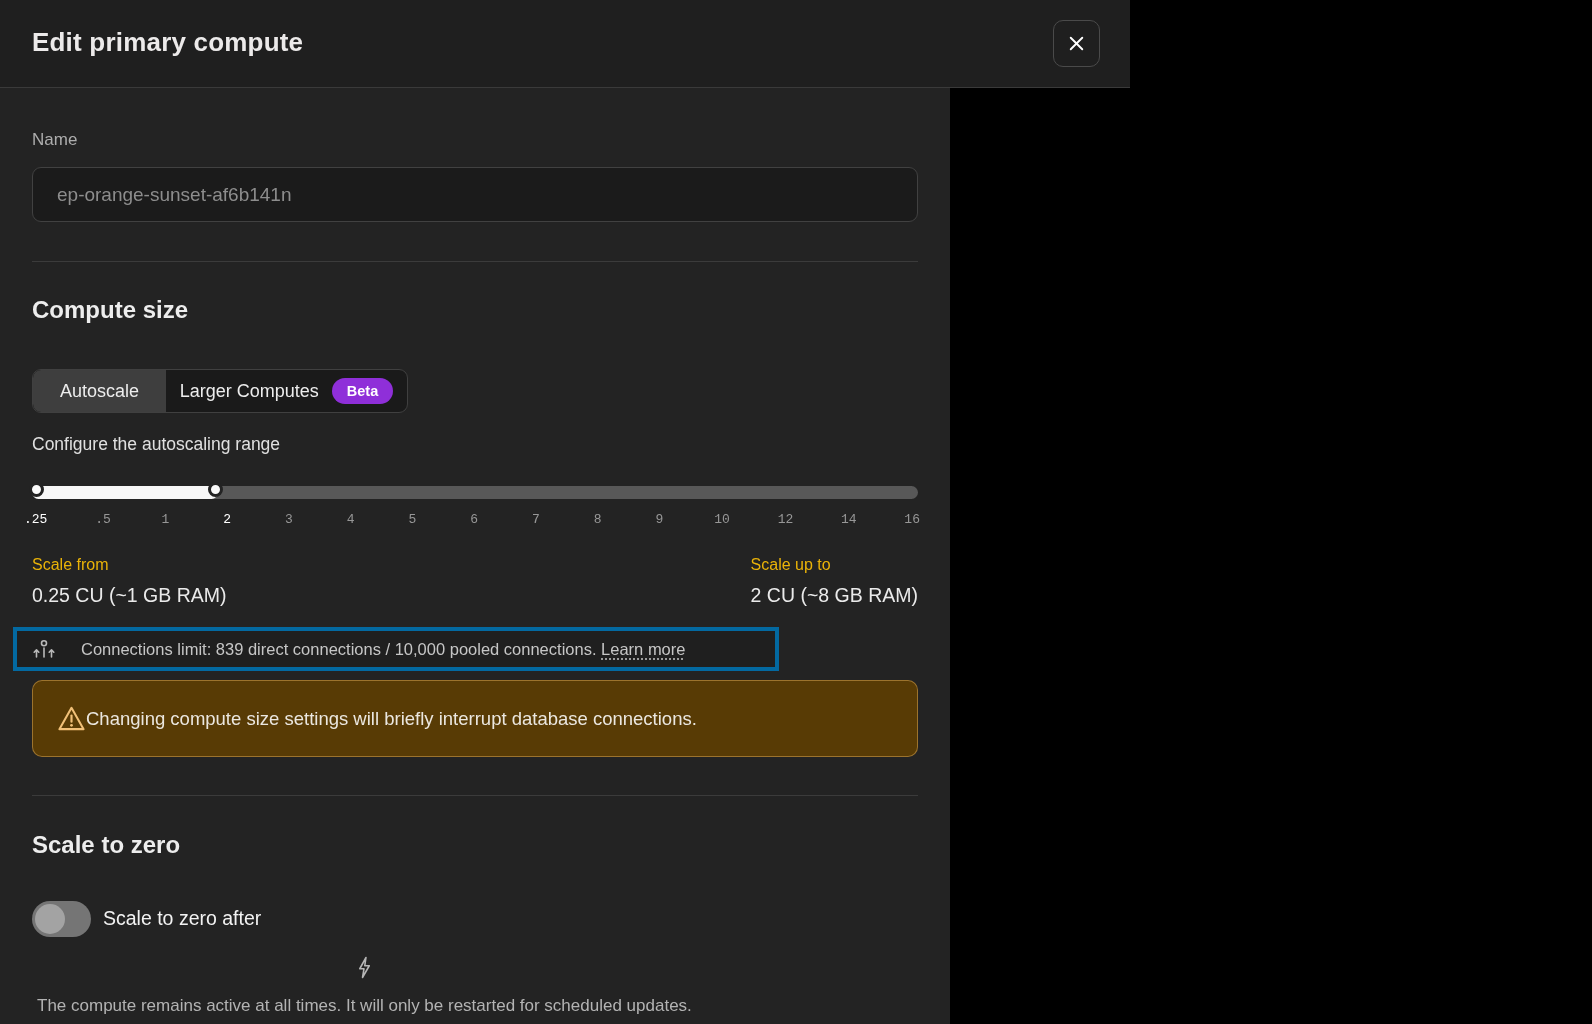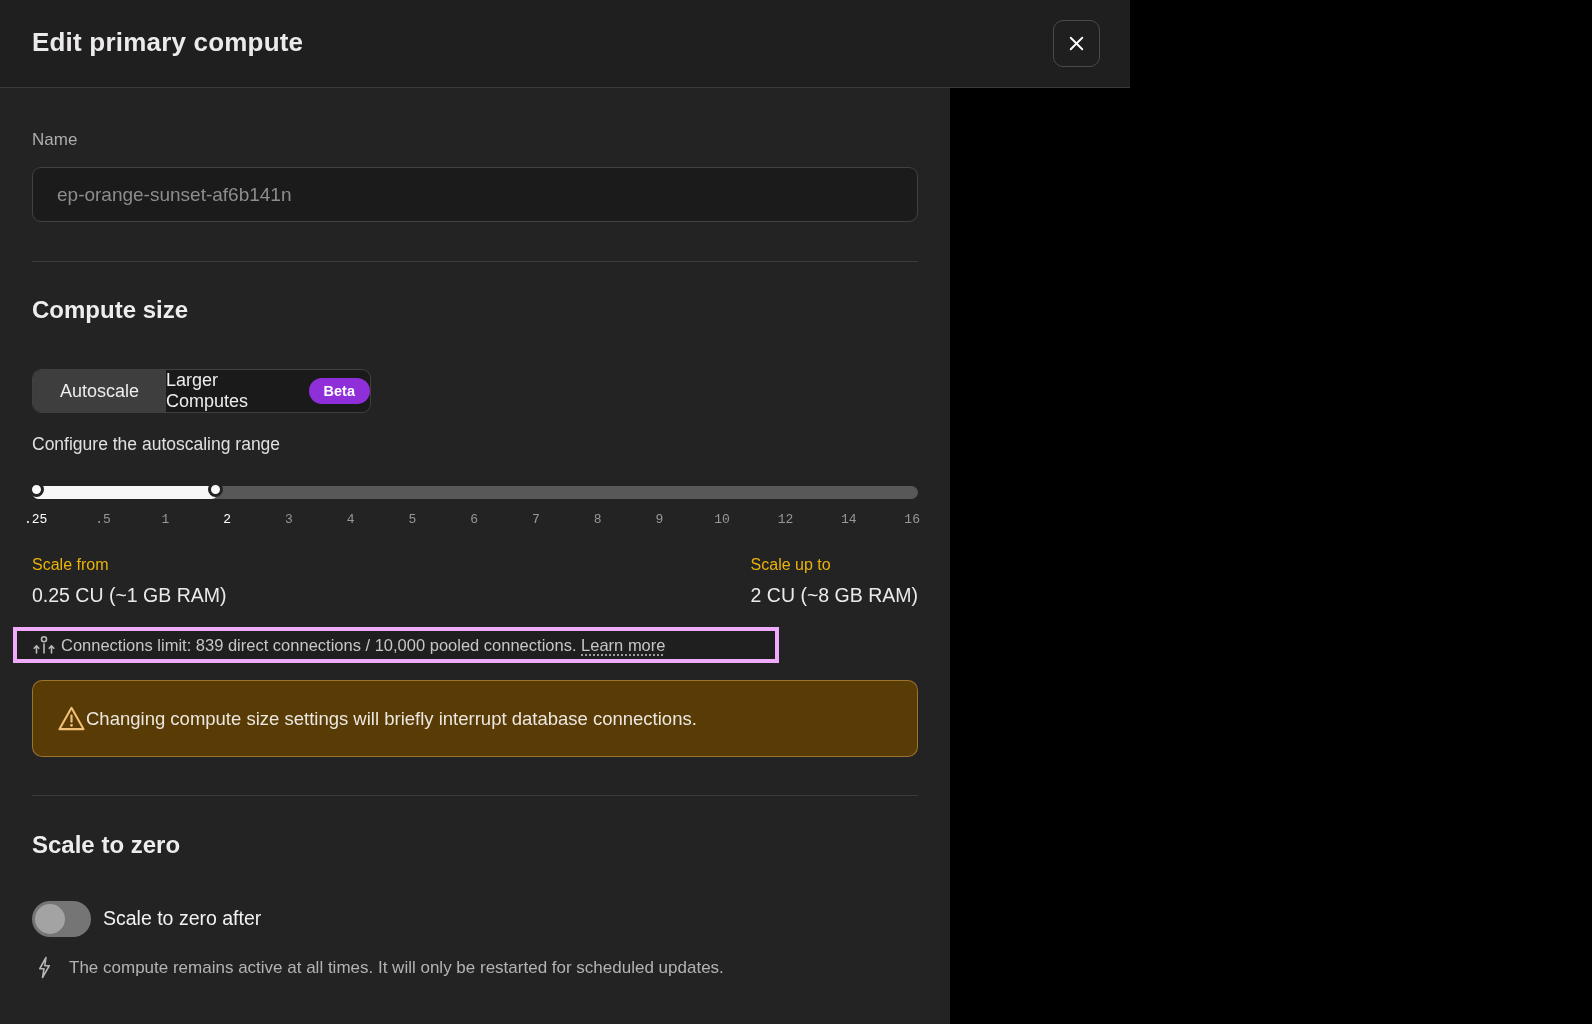--- a/index.html
+++ b/index.html
@@ -24,21 +24,21 @@
                 color:#8d8d8d; font-size:19px; padding:0 24px;
                 font-family:"Liberation Sans", sans-serif; outline:none; }
 
   .divider { position:absolute; left:32px; width:886px; height:1px; background:#3b3b3b; }
   .div1 { top:261px; } .div2 { top:795px; }
 
   .h2 { position:absolute; left:32px; font-size:24px; font-weight:600; color:#ededed; }
   .h2-compute { top:296px; } .h2-zero { top:831px; }
 
   
-  .tabgroup { position:absolute; left:32px; top:369px; height:44px; width:339px;
+  .tabgroup { position:absolute; left:32px; top:369px; height:44px; width:376px;
               background:#1a1a1a; border:1px solid #404040; border-radius:9px;
               display:flex; overflow:hidden; }
   .tab { display:flex; align-items:center; justify-content:center; font-size:18px;
          color:#ededed; cursor:pointer; }
   .tab-selected { width:133px; background:#3e3e3e; border-radius:8px 0 0 8px; }
   .tab-unselected { flex:1; gap:13px; }
   .beta { display:inline-block; padding:5px 15px; border-radius:15px; font-size:14.5px;
           font-weight:700; color:#fff; }
 
   .cfg-label { position:absolute; left:32px; top:434px; font-size:17.5px; color:#e0e0e0; }
@@ -59,42 +59,42 @@
           min-width:14px; text-align:center; }
   .tick.active { color:#fff; }
 
   
   .scale-from { position:absolute; left:32px; top:556px; }
   .scale-upto { position:absolute; right:32px; top:556px; text-align:left; }
   .scale-label { font-size:16px; color:#eab308; }
   .scale-value { margin-top:10px; font-size:19.5px; color:#eaeaea; }
 
   
-  .conn-highlight { position:absolute; left:13px; top:627px; width:766px; height:36px;
-                    border:4px solid #f0abfc; display:flex; align-items:center; gap:5px;
+  .conn-highlight { position:absolute; left:13px; top:627px; width:766px; height:44px;
+                    border:4px solid #0369a1; display:flex; align-items:center; gap:25px;
                     padding-left:15px; background:#1f1f1f; }
   .conn-text { font-size:16.5px; color:#c6c6c6; white-space:nowrap; }
   .conn-link { color:#c6c6c6; text-decoration:underline dotted; text-underline-offset:4px;
                cursor:pointer; }
 
   
   .warning { position:absolute; left:32px; top:680px; width:886px; height:77px;
              background:#583b05; border:1px solid rgba(240,185,95,.45); border-radius:10px;
              display:flex; align-items:center; padding-left:24px; }
   .warning-text { font-size:18.5px; color:#ebe7e0; }
 
   
   .toggle { position:absolute; left:32px; top:901px; width:59px; height:36px;
             background:#757575; border-radius:18px; cursor:pointer; }
   .knob { position:absolute; left:3px; top:3px; width:30px; height:30px;
           background:#a3a3a3; border-radius:50%; }
   .toggle-label { position:absolute; left:103px; top:907px; font-size:19.5px; color:#f2f2f2; }
 
   .zero-note { position:absolute; left:37px; top:956px; display:flex; align-items:center;
-               gap:17px; }
+               gap:17px;flex-direction:column; }
   .zero-note-text { font-size:17px; color:#b3b3b3; }
 
   .icon { flex:none; display:inline-flex; }
 </style>
 </head>
 <body>
 
 <div class="modal">
 
   <div class="hdr">

